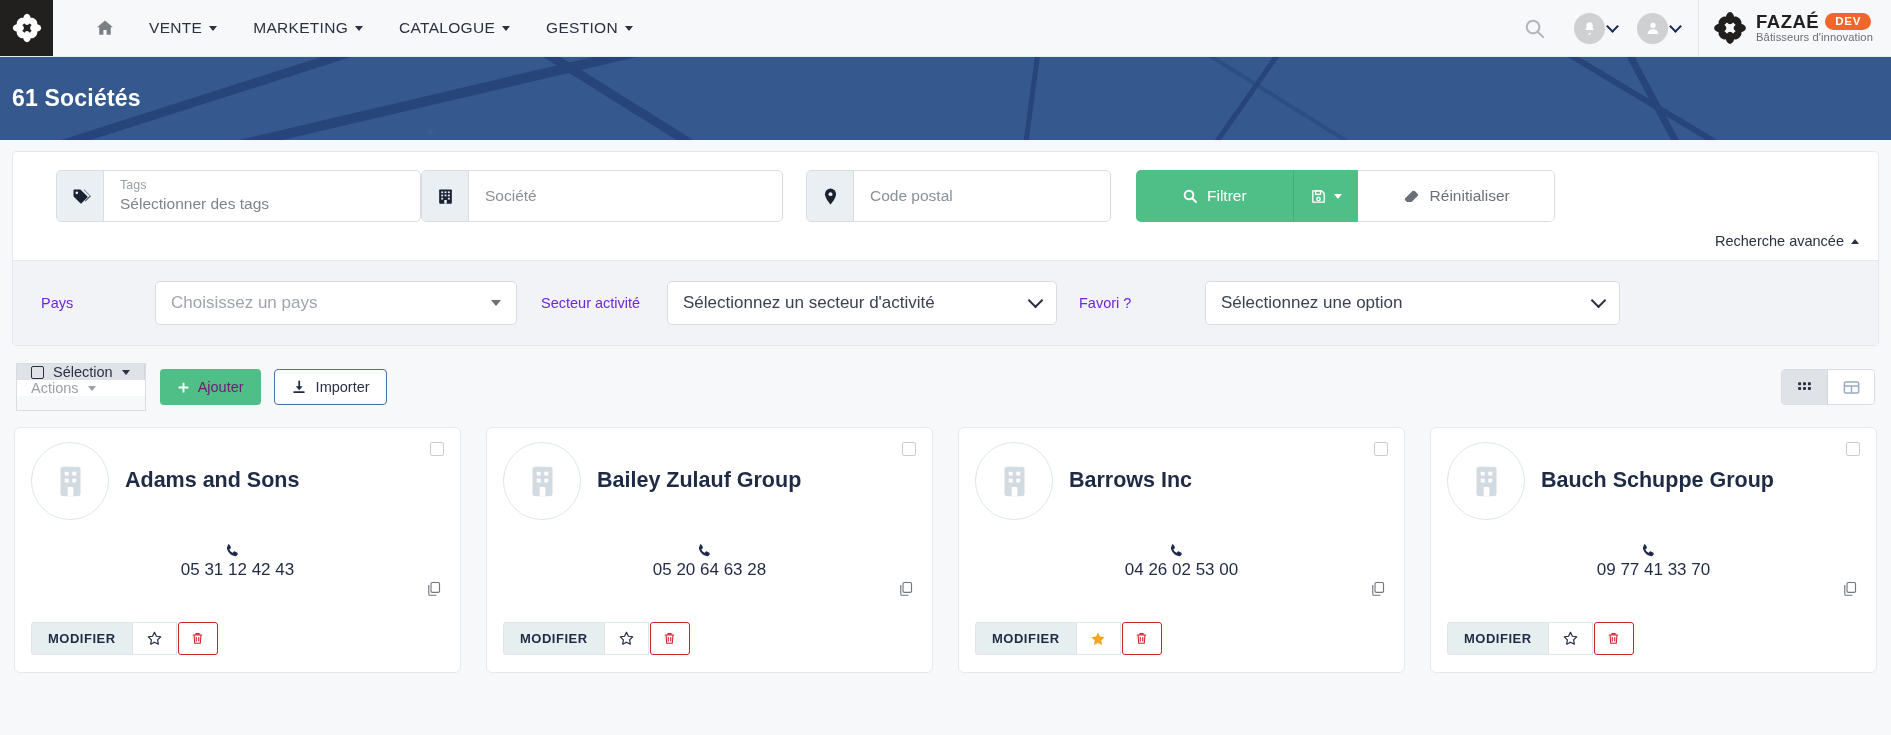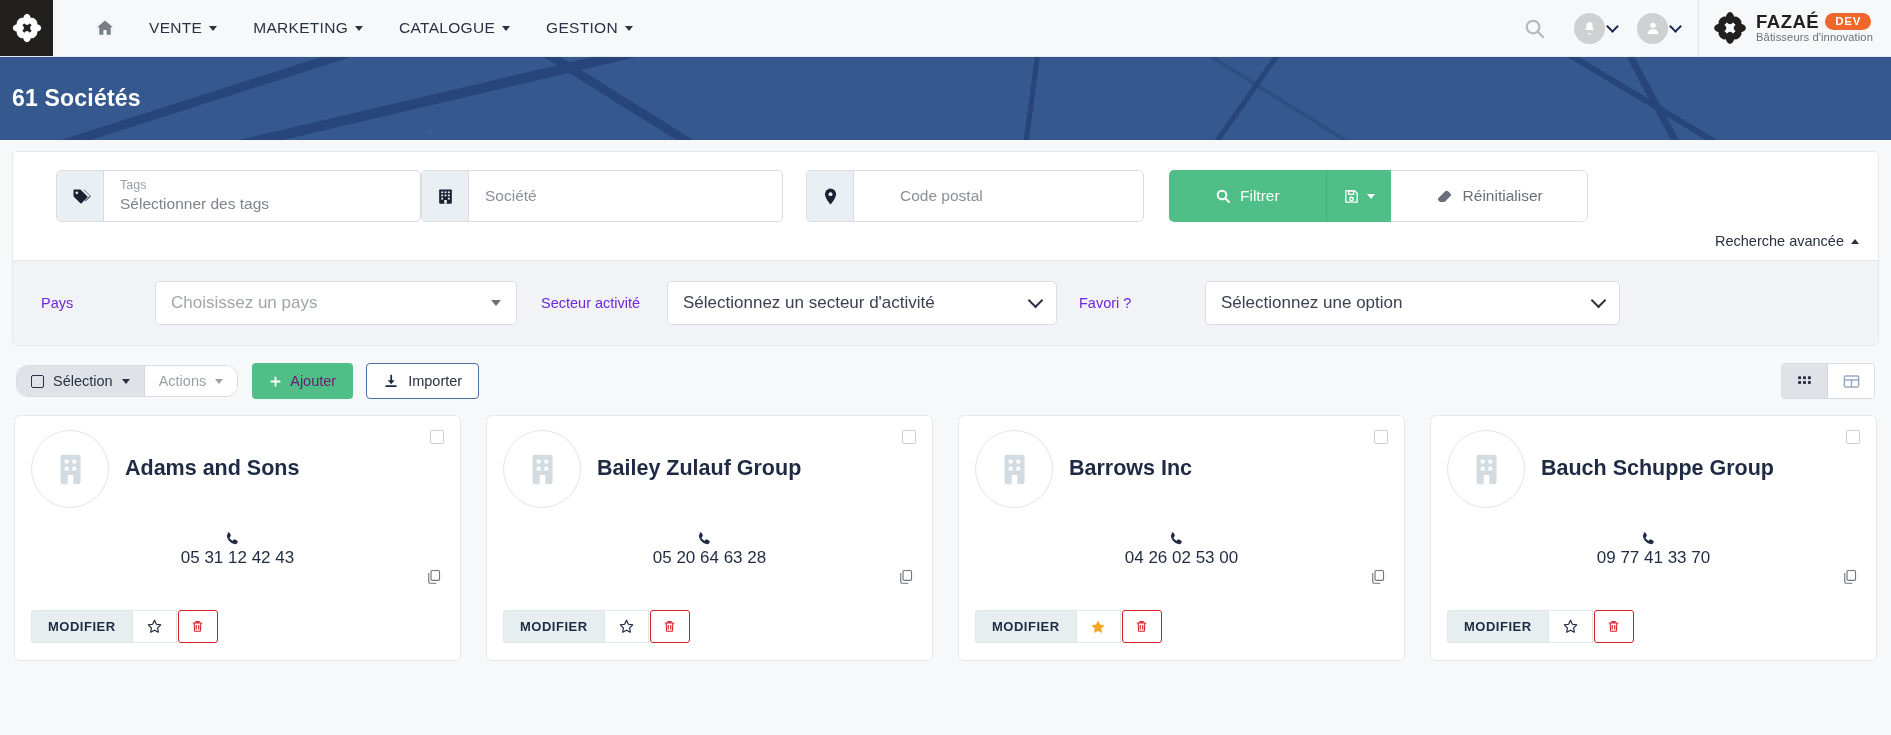--- a/index.html
+++ b/index.html
@@ -127,21 +127,21 @@
   .fgroup .field {
     flex: 1; display:flex; flex-direction: column; justify-content:center;
     padding: 0 16px;
   }
   .ph { color: #8a9097; font-size: 15.5px; }
   .ph-small { color:#9aa0a6; font-size: 12.5px; line-height: 1.35; }
   .ph-tags { color:#7e848c; font-size: 15.5px; line-height:1.3; }
 
   .g-societe { width: 362px; }
   .g-tags { width: 365px; margin-left: 26px; }
-  .g-cp { width: 338px; margin-left: 23px; gap: 30px; }
+  .g-cp { width: 305px; margin-left: 23px; }
 
   .btn-cluster { margin-left: 25px; display:flex; height: 52px; border-radius: 5px; overflow:hidden;}
   .btn-filtrer {
     background: #4fbf87; color:#fff; border:none;
     font-size: 15.5px; display:flex; align-items:center; gap:9px;
     padding: 0 46px; cursor:pointer;
     font-family: inherit;
   }
   .btn-save {
     background: #4fbf87; color:#fff; border:none; border-left: 1px solid #46ad79;
@@ -191,22 +191,23 @@
   .sel-favori { width: 415px; }
   .tri-down { width:0;height:0;border-left:5px solid transparent;border-right:5px solid transparent;border-top:6px solid #6b7179;}
   .chev-sel { width:11px;height:11px;border-right:2px solid #2a3142;border-bottom:2px solid #2a3142;transform:rotate(45deg);margin-top:-5px;}
 
   
   .toolbar {
     display: flex; align-items: center;
     padding: 17px 4px 0 4px;
   }
   .seg {
-    display:flex; height: 32px; border-radius:12px; overflow:hidden;
+    display:flex; height: 48px; border-radius:0; overflow:hidden;
     border: 1px solid #d9dde3;
+    flex-direction: column;
   }
   .seg-sel {
     background:#dfe3e8; color:#2a3142; font-size:14.5px;
     display:flex; align-items:center; gap:9px; padding: 0 14px; cursor:pointer;
     border-right: 1px solid #d2d7de;
   }
   .cb-sq {
     width:13px;height:13px;border:1.6px solid #2a3142;border-radius:2px; display:inline-block;
   }
   .seg-actions {

